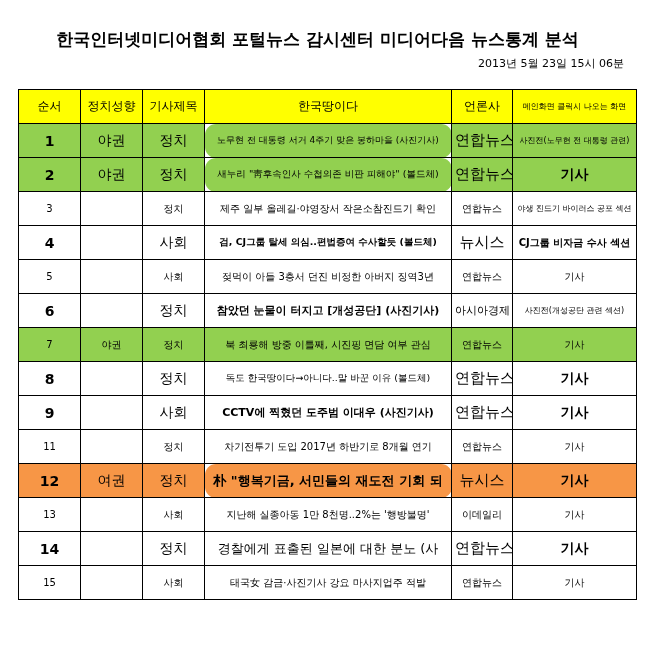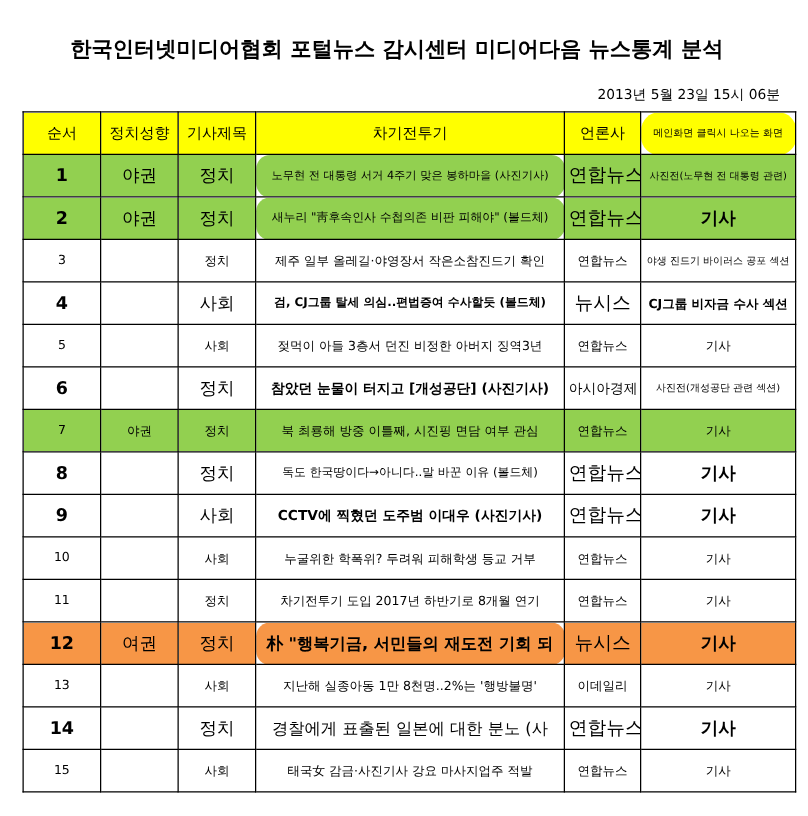--- a/index.html
+++ b/index.html
@@ -1,26 +1,26 @@
 <!DOCTYPE html>
 <html><head>
 <meta charset="utf-8">
 <style>
   html, body { margin: 0; padding: 0; background: #ffffff; }
   body { width: 646px; height: 653px; position: relative; overflow: hidden;
          font-family: "DejaVu Sans", "Liberation Sans", sans-serif; color: #000; }
   .title { position: absolute; left: 0; width: 635px; top: 28px; text-align: center;
            font-size: 17px; font-weight: bold; letter-spacing: 0px; }
-  .timestamp { position: absolute; right: 22px; top: 68px; font-size: 11px; }
+  .timestamp { position: absolute; right: 22px; top: 56px; font-size: 11px; }
   table.stats { position: absolute; left: 18px; top: 89px; border-collapse: collapse;
                 table-layout: fixed; width: 618px; }
   table.stats td, table.stats th { border: 1px solid #000; padding: 0 3px; height: 33px;
                 text-align: center; vertical-align: middle; overflow: hidden; white-space: nowrap; }
   table.stats th { background: #FFFF00; font-weight: normal; font-size: 12px; height: 33px; }
-  th.small { font-size: 8px !important; font-weight: bold; border-radius: 14px; }
+  th.small { font-size: 8px !important; font-weight: bold; }
   tr.green td { background: #92D050; }
   tr.orange td { background: #F79646; margin-left: 44px; }
   td.title-cell { text-align: left; font-size: 10.5px; }
   tr.big td { font-size: 14px; font-weight: bold; }
   tr.big td.title-cell { font-size: 11px; border-radius: 11px; }
   tr.big td.title-cell.xl { font-size: 13px; }
   tr.big td.lean { font-weight: normal; font-size: 14px; }
   tr.small td { font-size: 10px; font-weight: normal; }
   tr.small td.title-cell { font-size: 10px; }
   td.screen-small { font-size: 8px !important; font-weight: normal !important; }
@@ -41,21 +41,21 @@
       <col style="width:62px">
     <col style="width:247px">
       <col style="width:61px">
       <col style="width:124px">
   </colgroup>
   <thead>
     <tr>
       <th>순서</th>
       <th>정치성향</th>
       <th>기사제목</th>
-      <th>차기전투기</th>
+      <th>한국땅이다</th>
       <th>언론사</th>
       <th class="small">메인화면 클릭시 나오는 화면</th>
     </tr>
   </thead>
   <tbody>
     <tr class="green big">
       <td>1</td>
       <td class="lean">야권</td>
       <td class="lean">정치</td>
       <td class="title-cell" style="font-size:9px;font-weight:normal">노무현 전 대통령 서거 4주기 맞은 봉하마을 (사진기사)</td>
@@ -120,28 +120,20 @@
     </tr>
     <tr class="big">
       <td>9</td>
       <td class="lean"></td>
       <td class="lean">사회</td>
       <td class="title-cell" style="font-size:11px">CCTV에 찍혔던 도주범 이대우 (사진기사)</td>
       <td class="press-big">연합뉴스</td>
       <td>기사</td>
     </tr>
     <tr class="small">
-      <td>10</td>
-      <td></td>
-      <td>사회</td>
-      <td class="title-cell">누굴위한 학폭위? 두려워 피해학생 등교 거부</td>
-      <td>연합뉴스</td>
-      <td>기사</td>
-    </tr>
-    <tr class="small">
       <td>11</td>
       <td></td>
       <td>정치</td>
       <td class="title-cell">차기전투기 도입 2017년 하반기로 8개월 연기</td>
       <td>연합뉴스</td>
       <td>기사</td>
     </tr>
     <tr class="orange big">
       <td>12</td>
       <td class="lean">여권</td>

